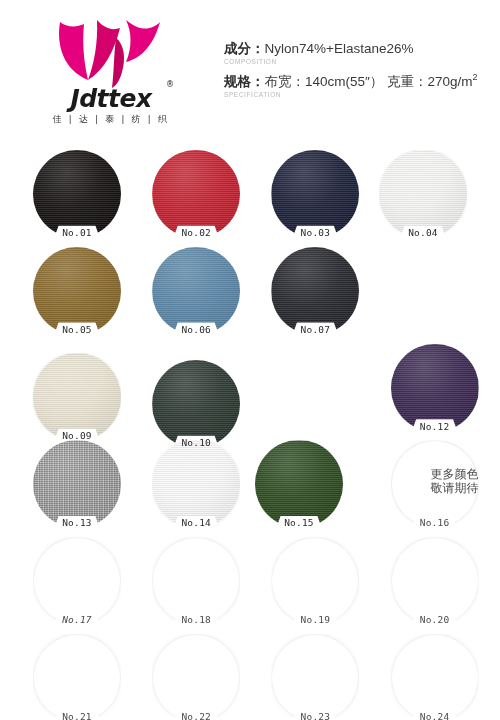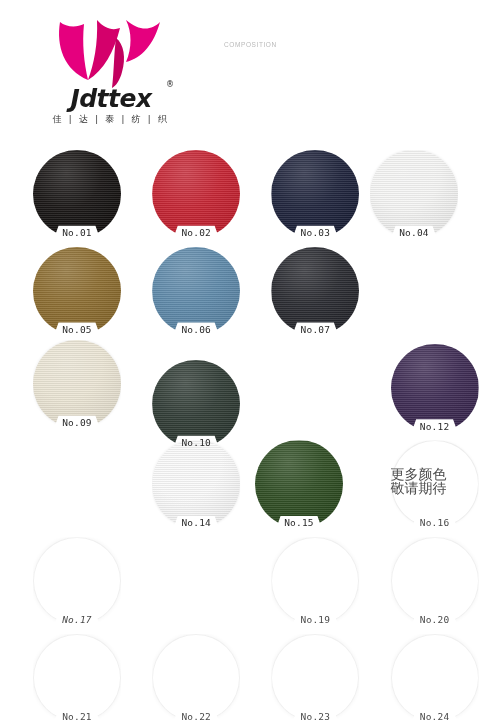--- a/index.html
+++ b/index.html
@@ -203,22 +203,22 @@
     z-index: 4;
     margin-top: 28px;
   }
   .label.muted { color: #4a4a4a; }
 
   .more-text {
     position: absolute;
     left: 0;
     top: 27px;
     width: 88px;
-    text-align: left;
-    font-size: 14px;
+    text-align: right;
+    font-size: 12px;
     line-height: 14px;
     color: #4a4a4a;
     z-index: 4;
   }
 </style>
 </head>
 <body>
 
 <div id="card">
 
@@ -238,67 +238,80 @@
       </div>
       <div id="logo-wordmark">Jdttex</div>
       <div id="logo-reg">®</div>
       <div id="logo-sub">佳 | 达 | 泰 | 纺 | 织</div>
     </div>
 
     <div id="spec-block">
 
 
       <div class="spec-row">
+        <div class="spec-main">
+          <span class="lbl">成分：</span><span>Nylon74%+Elastane26%</span>
+        </div>
         <div class="spec-en">COMPOSITION</div>
       </div>
 
+      <div class="spec-row">
+        <div class="spec-main">
+          <span class="lbl">规格：</span><span>布宽：</span><span>140cm(55″）</span>&nbsp;<span>克重：</span><span>270g/m</span><span class="sup">2</span>
+        </div>
+        <div class="spec-en">SPECIFICATION</div>
+      </div>
 
     </div>
   </div>
 
   <div id="grid">
       <div class="cell" style="left: 33px; top: 2px;">
         <div class="disc ribbed" style="background: rgb(19, 16, 15);"></div>
         <div class="label">No.01</div>
       </div>
       <div class="cell" style="left: 152.2px; top: 2px;">
         <div class="disc ribbed" style="background: rgb(196, 31, 46);"></div>
         <div class="label">No.02</div>
       </div>
       <div class="cell" style="left: 271.4px; top: 2px;">
         <div class="disc ribbed" style="background: rgb(26, 31, 56);"></div>
         <div class="label">No.03</div>
       </div>
-      <div class="cell" style="left: 370px; top: 2px;">
+      <div class="cell" style="left: 379px; top: 2px;">
         <div class="disc ribbed outlined" style="background: rgb(245, 245, 244);"></div>
         <div class="label">No.04</div>
       </div>
       <div class="cell" style="left: 33px; top: 98.8px;">
         <div class="disc ribbed" style="background: rgb(138, 106, 44);"></div>
         <div class="label">No.05</div>
       </div>
       <div class="cell" style="left: 152.2px; top: 98.8px;">
         <div class="disc ribbed" style="background: rgb(91, 135, 168);"></div>
         <div class="label">No.06</div>
       </div>
       <div class="cell" style="left: 271.4px; top: 98.8px;">
         <div class="disc ribbed" style="background: rgb(37, 38, 44);"></div>
         <div class="label">No.07</div>
       </div>
-      <div class="cell" style="left: 33px; top: 192px;">
+      <div class="cell" style="left: 33px; top: 205px;">
         <div class="disc ribbed outlined" style="background: rgb(235, 229, 212);"></div>
         <div class="label">No.09</div>
       </div>
       <div class="cell" style="left: 152.2px; top: 212px; text-decoration: underline;">
         <div class="disc ribbed" style="background: rgb(44, 56, 49);"></div>
         <div class="label">No.10</div>
       </div>
       <div class="cell" style="left: 390.6px; top: 195.6px;">
         <div class="disc ribbed" style="background: rgb(58, 39, 80);"></div>
         <div class="label">No.12</div>
+      </div>
+      <div class="cell" style="left: 33px; top: 292.4px;">
+        <div class="disc ribbed melange" style="background: rgb(154, 154, 154);"></div>
+        <div class="label">No.13</div>
       </div>
       <div class="cell" style="left: 152.2px; top: 292.4px;">
         <div class="disc ribbed outlined" style="background: rgb(250, 250, 250);"></div>
         <div class="label">No.14</div>
       </div>
       <div class="cell" style="left: 255px; top: 292.4px;">
         <div class="disc ribbed" style="background: rgb(43, 74, 31);"></div>
         <div class="label">No.15</div>
       </div>
       <div class="cell" style="left: 390.6px; top: 292.4px;">
@@ -306,20 +319,24 @@
         <div class="more-text">
           <div>更多颜色</div>
           <div>敬请期待</div>
         </div>
         <div class="label muted">No.16</div>
       </div>
       <div class="cell" style="left: 33px; top: 389.2px; font-style: italic;">
         <div class="disc empty soft"></div>
         <div class="label muted">No.17</div>
       </div>
+      <div class="cell" style="left: 152.2px; top: 389.2px;">
+        <div class="disc empty soft"></div>
+        <div class="label muted">No.18</div>
+      </div>
       <div class="cell" style="left: 271.4px; top: 389.2px;">
         <div class="disc empty soft"></div>
         <div class="label muted">No.19</div>
       </div>
       <div class="cell" style="left: 390.6px; top: 389.2px;">
         <div class="disc empty soft"></div>
         <div class="label muted">No.20</div>
       </div>
       <div class="cell" style="left: 33px; top: 486px;">
         <div class="disc empty soft"></div>

